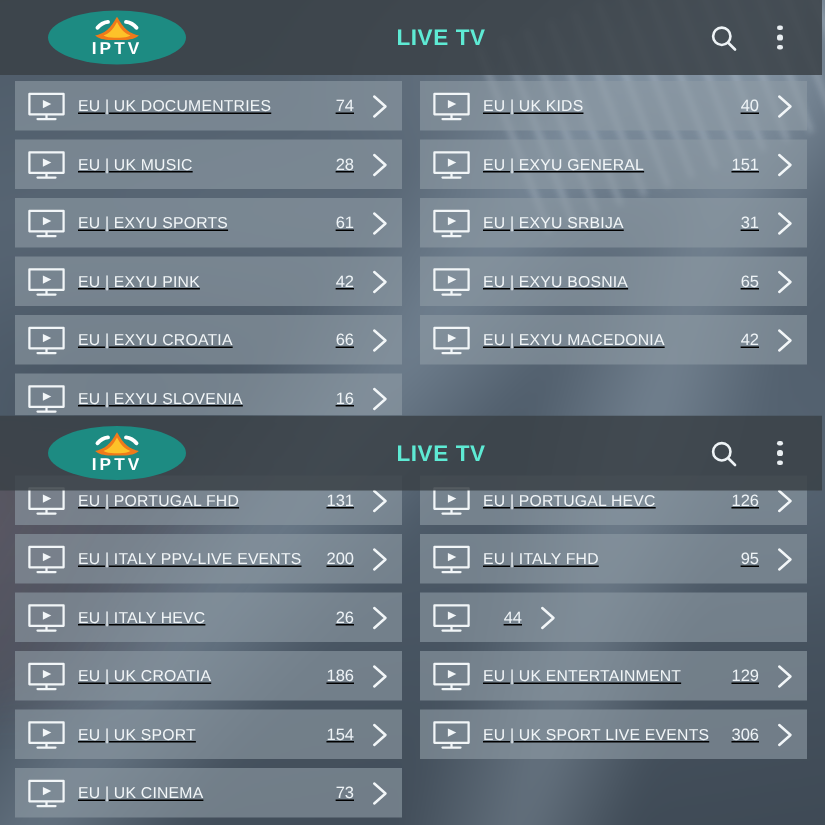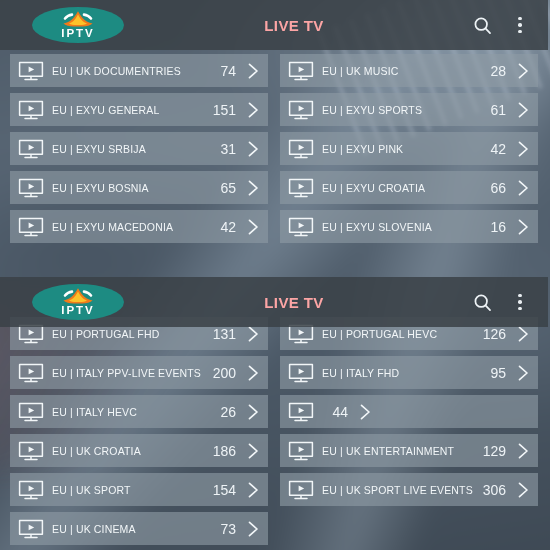--- a/index.html
+++ b/index.html
@@ -98,21 +98,21 @@
     position: absolute;
     inset: 0;
     border-radius: 50%;
     background: #1d8b82;
   }
   .logo-svg { position: absolute; inset: 0; }
 
   .header-title {
     flex: 1;
     text-align: center;
-    color: #fca5a5;
+    color: #5eead4;
     font-size: 15px;
     font-weight: bold;
     letter-spacing: 0.4px;
     padding-right: 6px;
   }
   .header-actions {
     display: flex;
     align-items: center;
     gap: 14px;
     margin-right: 16px;
@@ -127,20 +127,21 @@
   .dots i { width: 3.5px; height: 3.5px; border-radius: 50%; background: #e9eef1; display: block; }
 
   
   .grid {
     position: relative;
     z-index: 2;
     padding: 4px 10px 0 10px;
     display: grid;
     grid-template-columns: 1fr 1fr;
     gap: 6px 12px;
+    text-decoration: underline;
   }
   .row {
     height: 33px;
     background: rgba(142,155,164,0.62);
     display: flex;
     align-items: center;
     padding: 0 6px 0 8px;
     cursor: pointer;
   }
   .row-icon { flex: none; width: 26px; height: 20px; margin-right: 8px; }
@@ -149,21 +150,21 @@
     color: #f2f6f8;
     font-size: 10.5px;
     line-height: 12px;
     letter-spacing: 0.15px;
     overflow: hidden;
     padding-right: 4px;
   }
   .row-count {
     flex: none;
     color: #eef3f6;
-    font-size: 14px;
+    font-size: 11px;
     text-align: right;
     min-width: 26px;
     margin-right: 6px;
   }
   .row-chev { flex: none; width: 20px; height: 20px; }
 </style>
 </head>
 <body>
 
 <div class="bg-wrap">
@@ -230,20 +231,33 @@
     <polyline points="9,4 18,12 9,20"></polyline>
           </svg></span>
       </div>
       <div class="row">
       <span class="row-icon"><svg width="26" height="20" viewBox="0 0 26 20" fill="none" stroke="#f2f6f8" stroke-width="1.5" stroke-linejoin="round">
     <rect x="1.6" y="1.6" width="22.8" height="13.6"></rect>
     <line x1="7" y1="18.4" x2="19" y2="18.4" stroke-linecap="round"></line>
     <line x1="13" y1="15.2" x2="13" y2="18.4"></line>
     <polygon points="10.6,5.6 10.6,11.2 16.2,8.4" fill="#f2f6f8" stroke="none"></polygon>
           </svg></span>
+      <span class="row-label">EU | UK KIDS</span>
+      <span class="row-count">40</span>
+      <span class="row-chev"><svg width="20" height="20" viewBox="0 0 24 24" fill="none" stroke="#f2f6f8" stroke-width="2" stroke-linecap="round" stroke-linejoin="round">
+    <polyline points="9,4 18,12 9,20"></polyline>
+          </svg></span>
+      </div>
+      <div class="row">
+      <span class="row-icon"><svg width="26" height="20" viewBox="0 0 26 20" fill="none" stroke="#f2f6f8" stroke-width="1.5" stroke-linejoin="round">
+    <rect x="1.6" y="1.6" width="22.8" height="13.6"></rect>
+    <line x1="7" y1="18.4" x2="19" y2="18.4" stroke-linecap="round"></line>
+    <line x1="13" y1="15.2" x2="13" y2="18.4"></line>
+    <polygon points="10.6,5.6 10.6,11.2 16.2,8.4" fill="#f2f6f8" stroke="none"></polygon>
+          </svg></span>
       <span class="row-label">EU | UK MUSIC</span>
       <span class="row-count">28</span>
       <span class="row-chev"><svg width="20" height="20" viewBox="0 0 24 24" fill="none" stroke="#f2f6f8" stroke-width="2" stroke-linecap="round" stroke-linejoin="round">
     <polyline points="9,4 18,12 9,20"></polyline>
           </svg></span>
       </div>
       <div class="row">
       <span class="row-icon"><svg width="26" height="20" viewBox="0 0 26 20" fill="none" stroke="#f2f6f8" stroke-width="1.5" stroke-linejoin="round">
     <rect x="1.6" y="1.6" width="22.8" height="13.6"></rect>
     <line x1="7" y1="18.4" x2="19" y2="18.4" stroke-linecap="round"></line>

